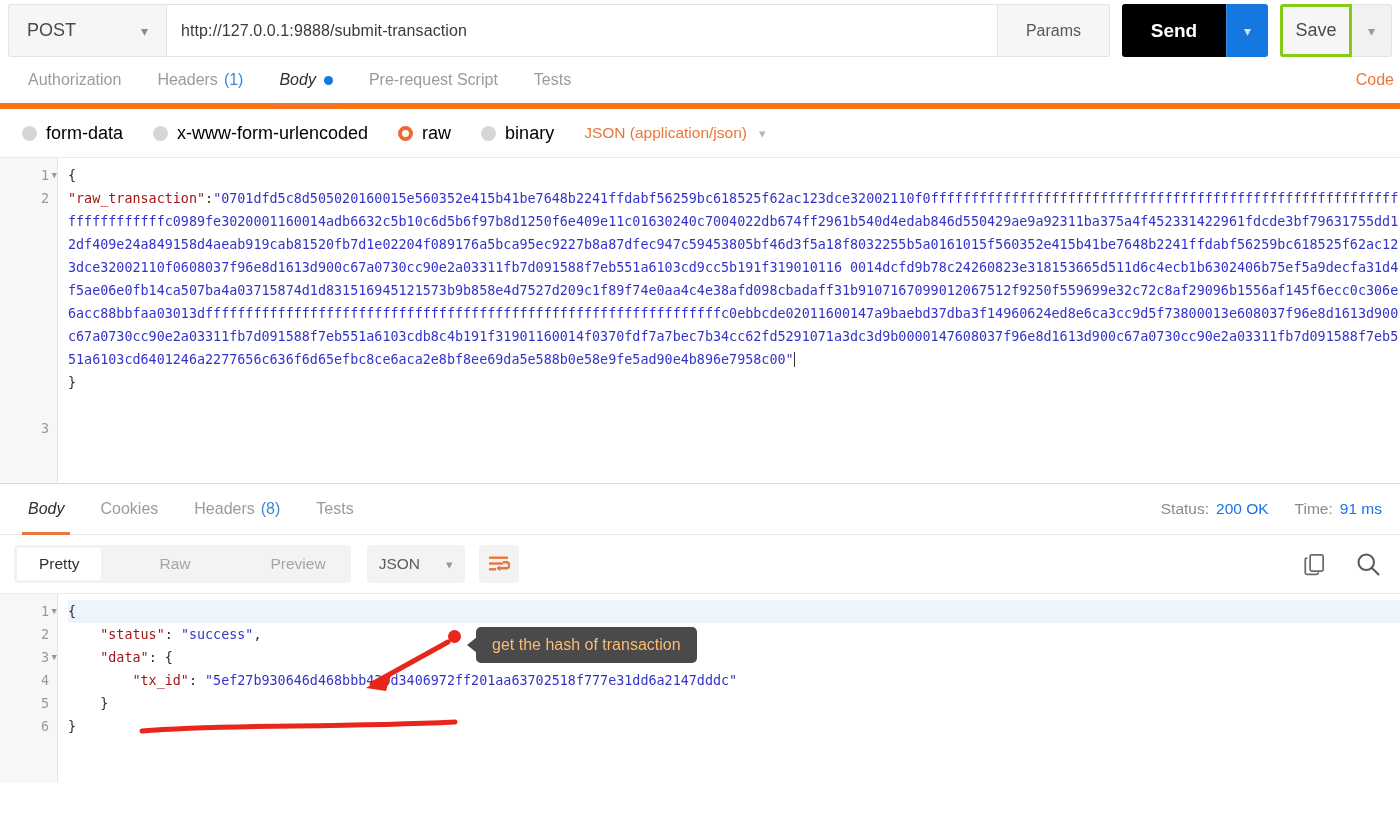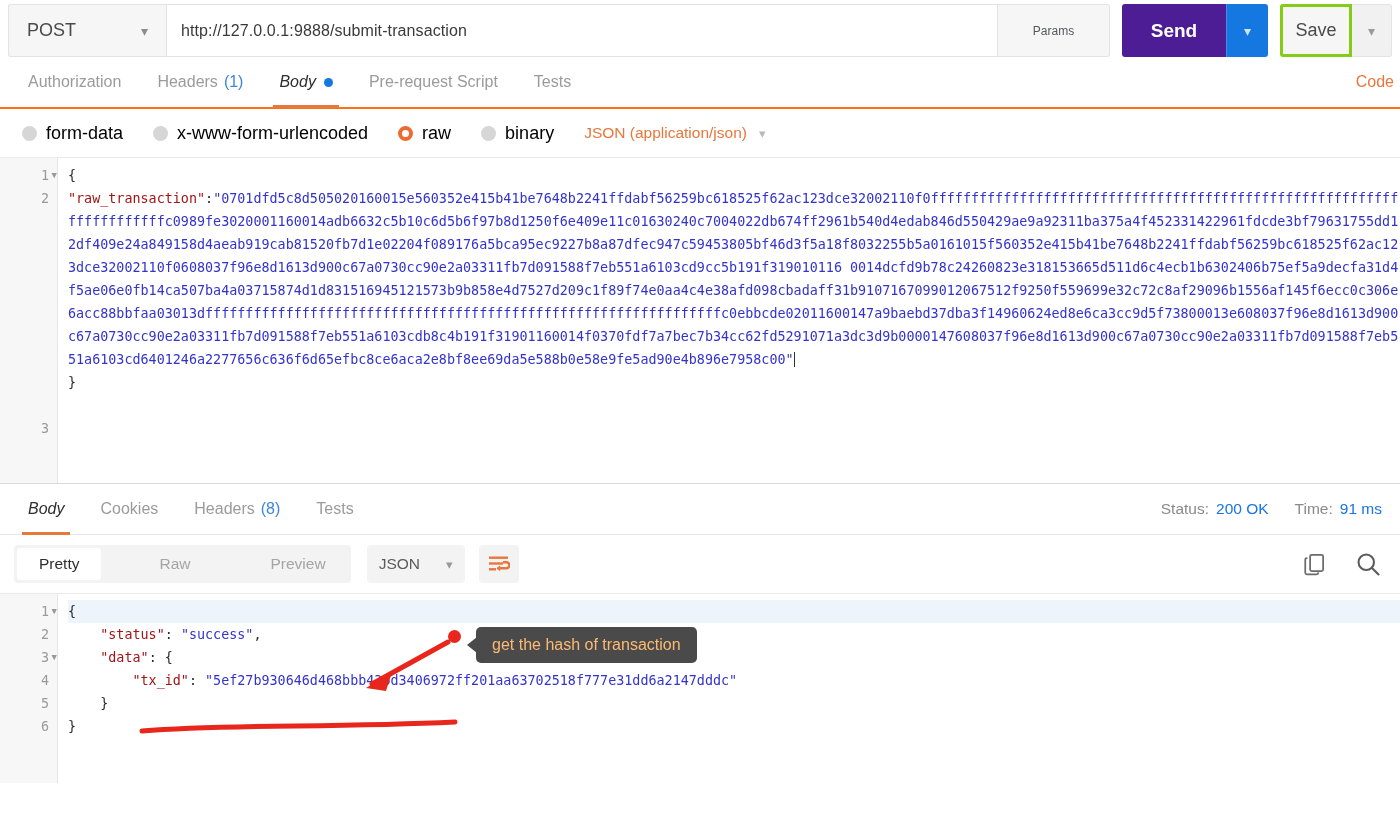--- a/index.html
+++ b/index.html
@@ -31,26 +31,26 @@
     padding: 0 14px;
     background: #ffffff; border: 1px solid #e3e3e3;
     font-size: 16px; color: #3a3a3a;
     letter-spacing: .1px;
   }
   .params-btn {
     display: flex; align-items: center; justify-content: center;
     width: 112px; background: #f6f6f6;
     border: 1px solid #e3e3e3; border-left: none;
     border-radius: 0 3px 3px 0;
-    font-size: 12px; color: #55585c;
+    font-size: 16px; color: #55585c;
   }
   .send-group { display: flex; margin-left: 12px; }
   .send-btn {
     display: flex; align-items: center; justify-content: center;
-    width: 104px; background: #4c1d95; color: #fff;
+    width: 104px; background: #000000; color: #fff;
     font-size: 19px; font-weight: bold;
     border-radius: 3px 0 0 3px;
   }
   .send-caret {
     display: flex; align-items: center; justify-content: center;
     width: 42px; background: #1577e0; color: #cfe2fa;
     border-left: 1px solid #3f92ea;
     border-radius: 0 3px 3px 0; font-size: 14px;
   }
   .save-group { display: flex; margin-left: 12px; }
@@ -64,21 +64,21 @@
     width: 40px; background: #f1f1f1; border: 1px solid #e3e3e3;
     border-left: none; border-radius: 0 3px 3px 0;
     color: #9a9a9a; font-size: 14px;
   }
 
   
   .req-tabs {
     position: relative;
     display: flex; align-items: center;
     height: 52px; padding: 0 10px;
-    border-bottom: 2px solid #f97316;
+    border-bottom: 6px solid #f97316;
   }
   .tab {
     position: relative;
     padding: 0 18px; height: 52px;
     display: flex; align-items: center;
     font-size: 16px; color: #9b9b9b;
   }
   .tab.active { color: #2f2f2f; font-style: italic; }
   .tab.active::after {
     content: ""; position: absolute; left: 12px; right: 12px; bottom: 0;

